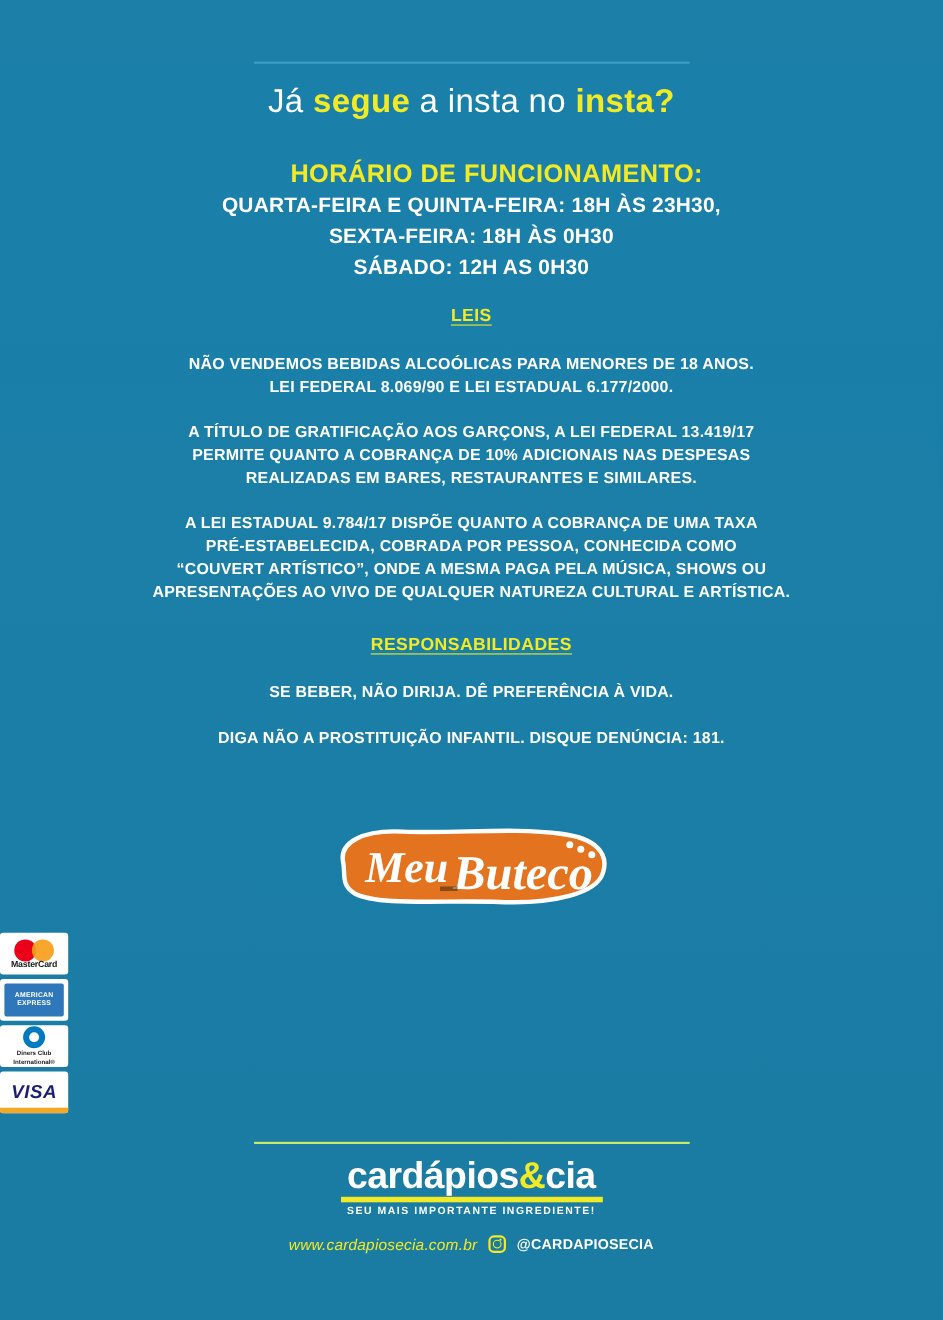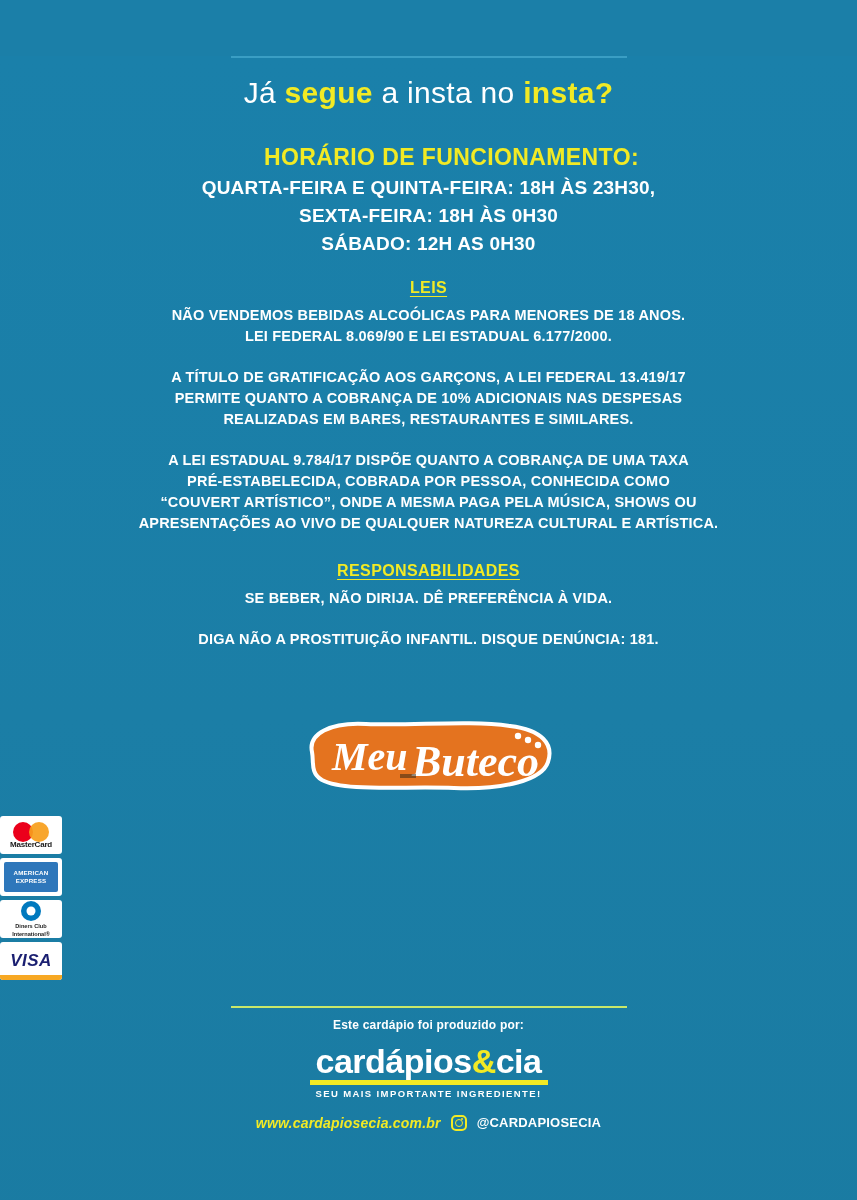--- a/index.html
+++ b/index.html
@@ -101,21 +101,21 @@
     color: #f2ea24;
     font-size: 16px;
     font-weight: 700;
     text-decoration: underline;
     text-underline-offset: 3px;
     letter-spacing: 0.4px;
   }
   .leis-title { margin-top: 24px; }
 
   .para {
-    margin-top: 8px;
+    margin-top: 24px;
     font-size: 14.5px;
     line-height: 1.45;
     letter-spacing: 0.2px;
     font-weight: 700;
     color: #ffffff;
   }
   .para.gap { margin-top: 20px; }
 
   .resp-title { margin-top: 28px; }
 
@@ -247,21 +247,21 @@
     margin-top: 16px;
     display: flex;
     align-items: center;
     justify-content: center;
     gap: 10px;
   }
   .site {
     color: #f2ea24;
     font-style: italic;
     font-size: 14px;
-    font-weight: 700;
+    font-weight: 400;
     letter-spacing: .2px;
   }
   .ig-small {
     width: 16px; height: 16px;
     border: 2px solid #f2ea24;
     border-radius: 5px;
     position: relative;
   }
   .ig-small::before {
     content: "";
@@ -354,21 +354,20 @@
         <span class="diners-text">International®</span>
       </span>
     </div>
     <div class="card">
       <span class="visa-text">VISA</span>
       <span class="visa-bar"></span>
     </div>
   </div>
 
   <div class="footer-rule"></div>
-  <div class="produced-by">Este cardápio foi produzido por:</div>
 
   <div class="cardapios">
     <span class="w">cardápios</span><span class="y">&amp;</span><span class="w">cia</span>
   </div>
   <div class="cardapios-underline"></div>
   <div class="cardapios-sub">SEU MAIS IMPORTANTE INGREDIENTE!</div>
 
   <div class="footer-links">
     <span class="site">www.cardapiosecia.com.br</span>
     <span class="ig-small"></span>

